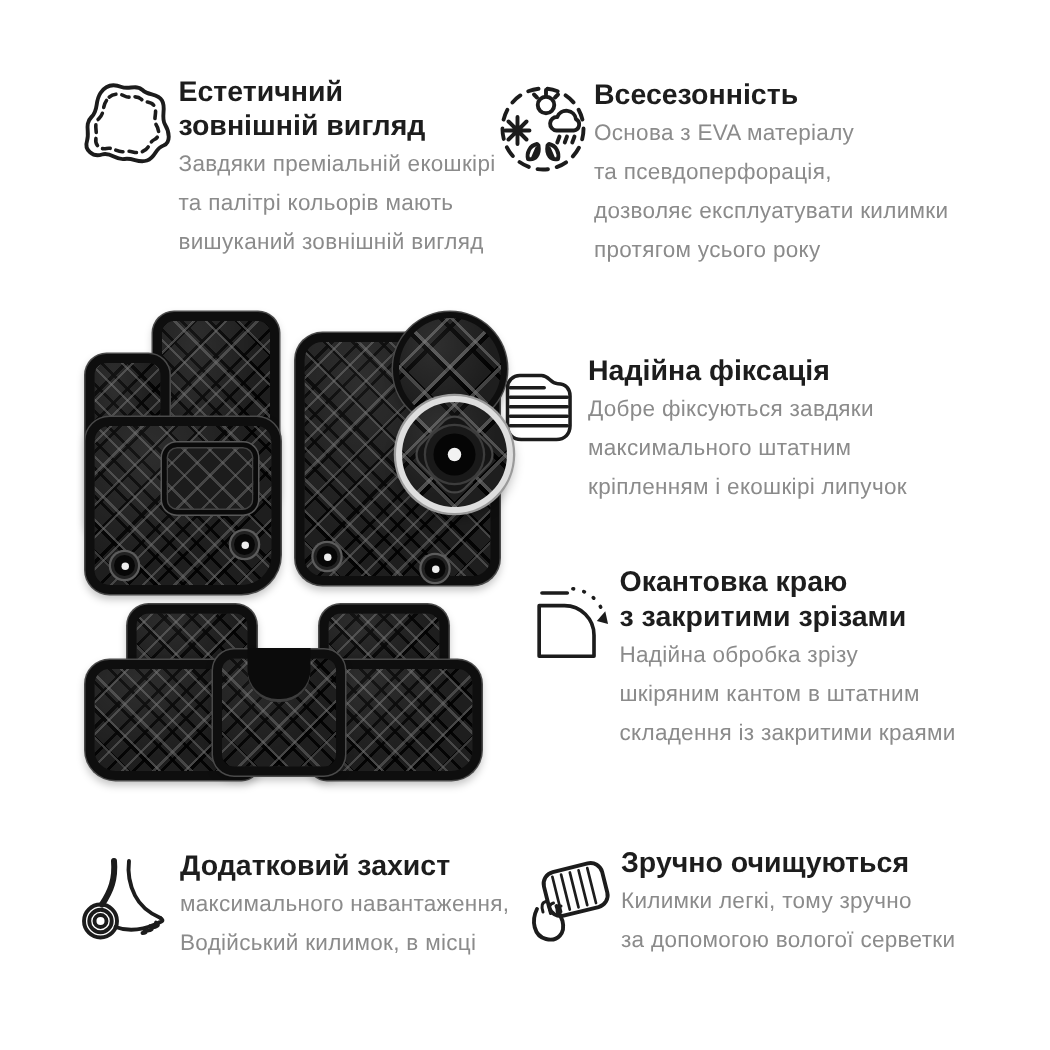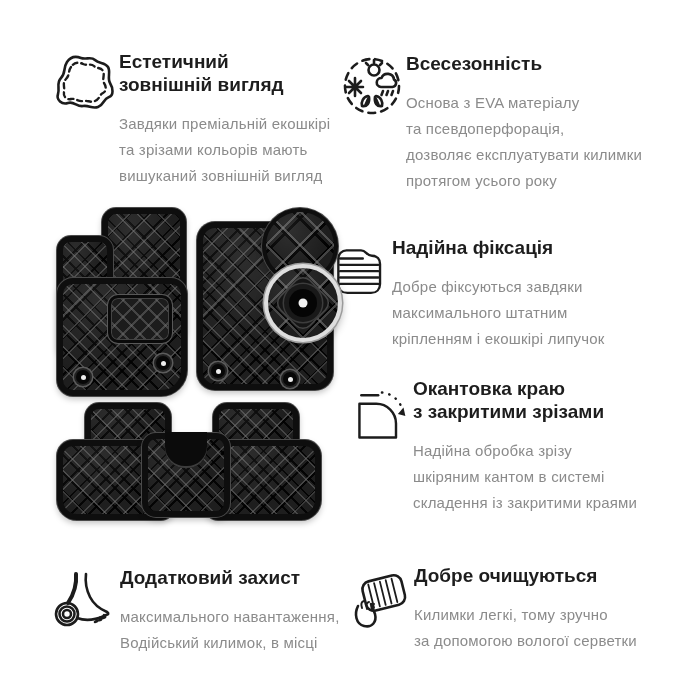--- a/index.html
+++ b/index.html
@@ -4,21 +4,21 @@
 <style>
   html,body{margin:0;padding:0;background:#fff;}
   .canvas{position:relative;width:700px;height:700px;background:#ffffff;overflow:hidden;
           font-family:"Liberation Sans","DejaVu Sans",sans-serif;}
   
   .feature{position:absolute;display:flex;align-items:flex-start;}
   .icon{width:64px;height:64px;flex:0 0 64px;}
   .icon svg{width:100%;height:100%;}
   .ftext{padding-left:2px;}
   .title{font-size:19px;font-weight:700;color:#1d1d1d;line-height:23px;white-space:nowrap;}
-  .fbody{margin-top:15px;font-size:15px;color:#8b8b8b;line-height:26px;letter-spacing:.2px;white-space:nowrap;}
+  .fbody{margin-top:1px;font-size:15px;color:#8b8b8b;line-height:26px;letter-spacing:.2px;white-space:nowrap;}
   
   .product{position:absolute;left:30px;top:200px;width:330px;height:335px;}
   .mat{position:absolute;border:6px solid #0e0e0e;border-radius:14px;
        background-color:#1e1e1e;
        background-image:
          radial-gradient(ellipse at 30% 15%, rgba(255,255,255,.07), transparent 60%),
          repeating-linear-gradient(45deg, rgba(110,110,110,.5) 0 1.5px, transparent 1.5px 15px),
          repeating-linear-gradient(-45deg, rgba(110,110,110,.5) 0 1.5px, transparent 1.5px 15px),
          repeating-linear-gradient(45deg, rgba(0,0,0,.85) 2px 4px, transparent 4px 15px),
          repeating-linear-gradient(-45deg, rgba(0,0,0,.85) 2px 4px, transparent 4px 15px);
@@ -63,27 +63,27 @@
       </g>
         </svg>
     </div>
     <div class="ftext">
       <div class="title">
         <div>Естетичний</div>
         <div>зовнішній вигляд</div>
       </div>
       <div class="fbody">
         <div>Завдяки преміальній екошкірі</div>
-        <div>та зрізами кольорів мають</div>
+        <div>та палітрі кольорів мають</div>
         <div>вишуканий зовнішній вигляд</div>
       </div>
     </div>
   </div>
 
-  <div class="feature" style="left:340px;top:52px;">
+  <div class="feature" style="left:330px;top:52px;">
     <div class="icon" style="margin-top:2px;">
       <svg viewBox="0 0 64 64">
           <g class="ic" stroke-width="2.3">
         <circle cx="32" cy="32" r="27" stroke-dasharray="7 6"></circle>
         <circle cx="34" cy="16" r="5.5"></circle>
         <path d="M34,6 v3 M42,9 l-2,2 M26,9 l2,2"></path>
         <path d="M15,24 v18 M7,33 h16 M9,27 l12,12 M21,27 l-12,12"></path>
         <path d="M41,33 a4.5,4.5 0 0 1 .5,-9 a6.5,6.5 0 0 1 12.5,1.5 a4,4 0 0 1 -1.5,7.5 z"></path>
         <path d="M43,37 l-1.5,4 M48,37 l-1.5,4 M53,37 l-1.5,4"></path>
         <path d="M28,42 c-5,1 -7,6 -6,10 c5,1 8,-3 7,-9 z M36,42 c5,1 7,6 6,10 c-5,1 -8,-3 -7,-9 z M28,45 l-3,7 M36,45 l3,7"></path>
@@ -135,21 +135,21 @@
       </g>
         </svg>
     </div>
     <div class="ftext">
       <div class="title">
         <div>Окантовка краю</div>
         <div>з закритими зрізами</div>
       </div>
       <div class="fbody">
         <div>Надійна обробка зрізу</div>
-        <div>шкіряним кантом в системі</div>
+        <div>шкіряним кантом в штатним</div>
         <div>складення із закритими краями</div>
       </div>
     </div>
   </div>
 
   <div class="feature" style="left:50px;top:566px;">
     <div class="icon" style="margin-top:2px;width:68px;flex-basis:68px;">
       <svg viewBox="0 0 64 64">
           <g class="ic" stroke-width="2">
         <circle cx="15" cy="46" r="4"></circle>
@@ -181,21 +181,21 @@
           <rect x="16" y="10" width="40" height="30" rx="8"></rect>
           <path stroke-width="1.8" d="M23,13 v24 M29,13 v24 M35,13 v24 M41,13 v24 M47,13 v24"></path>
         </g>
         <path d="M10,38 C6,46 8,56 16,58 C24,60 29,54 27,46 L23,36"></path>
         <path stroke-width="2" d="M14,40 q-2,-6 2,-7 M19,41 q-2,-6 2,-7 M24,42 q-2,-6 2,-6"></path>
       </g>
         </svg>
     </div>
     <div class="ftext">
       <div class="title">
-        <div>Добре очищуються</div>
+        <div>Зручно очищуються</div>
       </div>
       <div class="fbody">
         <div>Килимки легкі, тому зручно</div>
         <div>за допомогою вологої серветки</div>
       </div>
     </div>
   </div>
 
   <div class="product">
 

